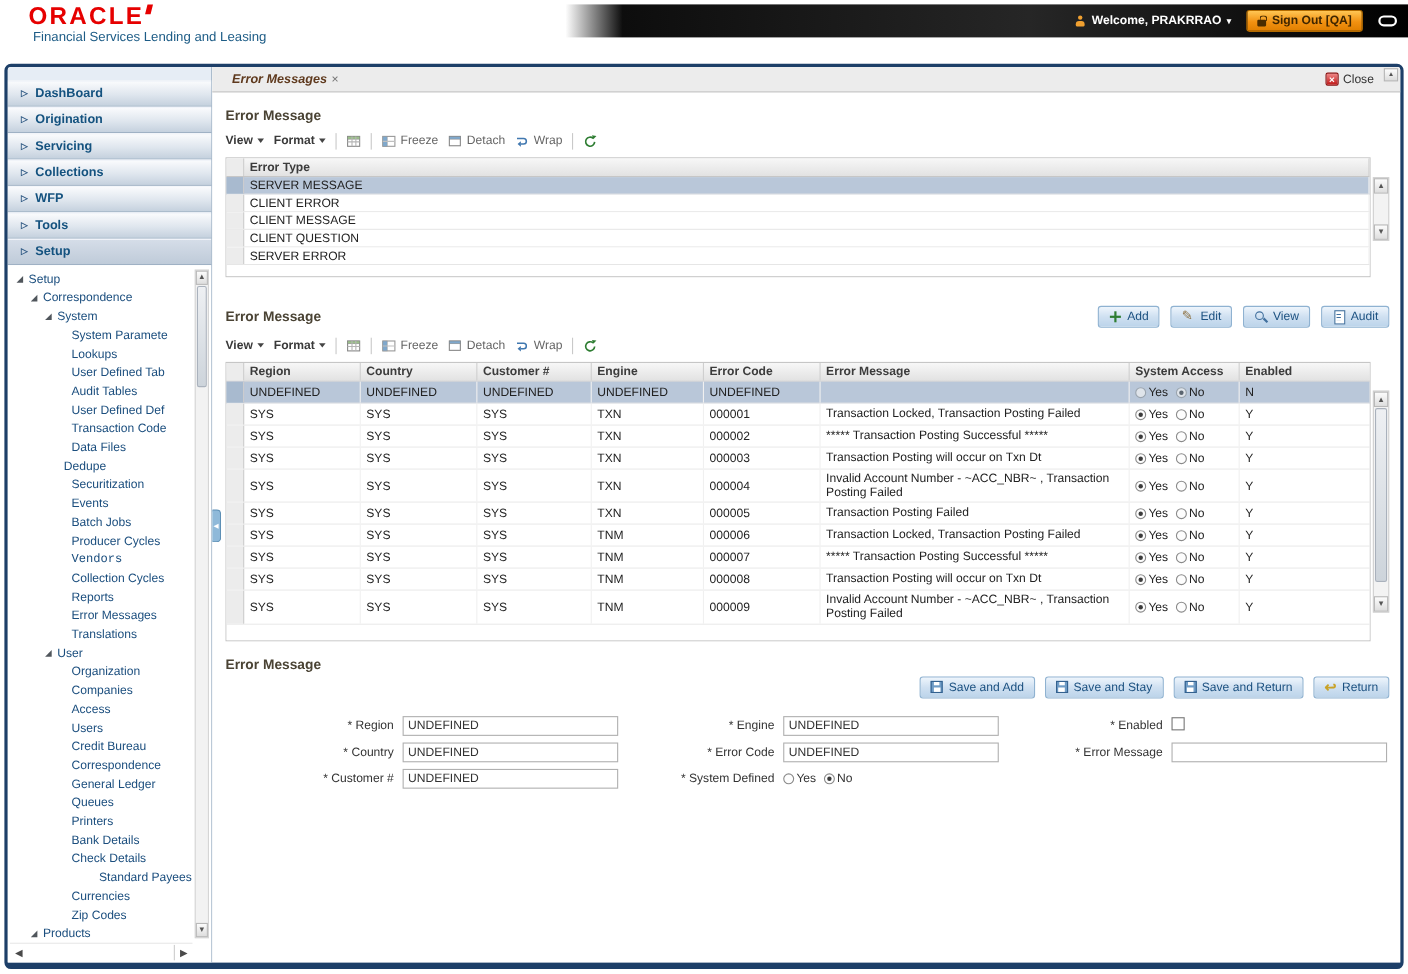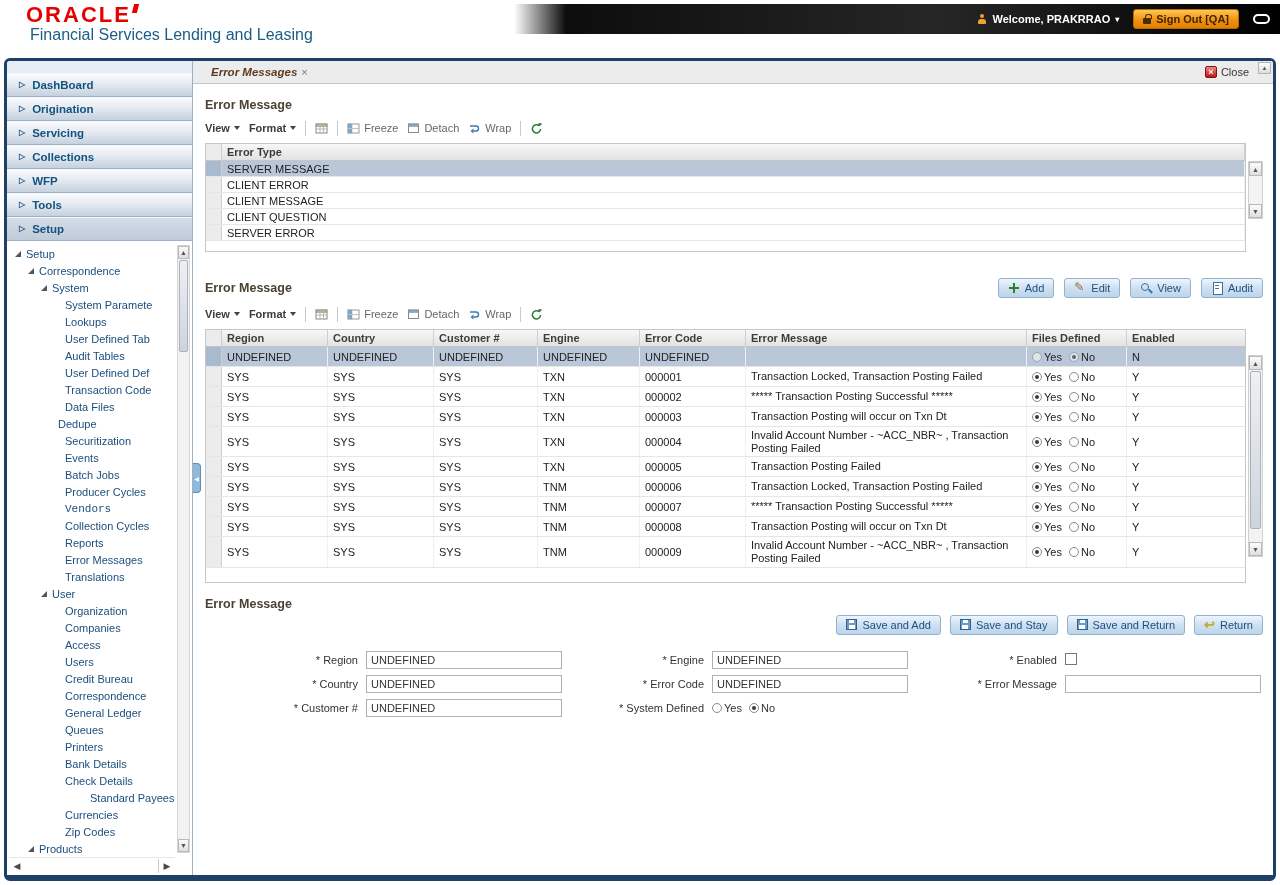--- a/index.html
+++ b/index.html
@@ -3,21 +3,21 @@
 <meta charset="utf-8">
 <style>
   *{box-sizing:border-box;margin:0;padding:0;}
   html,body{width:1280px;height:885px;overflow:hidden;background:#fff;
     font-family:"Liberation Sans",sans-serif;-webkit-font-smoothing:antialiased;}
 
   
   .top{position:relative;height:58px;background:#fff;}
   .brand{position:absolute;left:26px;top:2px;color:#e60000;font-size:22px;font-weight:bold;letter-spacing:2px;}
   .brand-mark{display:inline-block;width:5px;height:9px;background:#e60000;transform:skewX(-14deg);margin-left:2px;vertical-align:top;margin-top:2px;}
-  .tagline{position:absolute;left:30px;top:26px;color:#1d5c86;font-size:16px;}
+  .tagline{position:absolute;left:30px;top:26px;color:#1d5c86;font-size:12px;}
   .topbar{position:absolute;right:0;top:4px;height:30px;width:766px;
     background:linear-gradient(to right,rgba(10,10,10,0) 0,#0d0d0d 52px,#262626 55%,#000 100%);
     display:flex;align-items:center;justify-content:flex-end;gap:14px;padding-right:10px;}
   .welcome{display:flex;align-items:center;gap:5px;color:#fff;font-size:11px;font-weight:bold;cursor:pointer;}
   .person{width:11px;height:11px;position:relative;}
   .person::before{content:"";position:absolute;left:3.5px;top:0;width:4px;height:4px;border-radius:50%;background:#f0a030;}
   .person::after{content:"";position:absolute;left:1.5px;top:5px;width:8px;height:5px;border-radius:3px 3px 1px 1px;background:#f0a030;}
   .wcaret{color:#fff;font-size:8px;}
   .signout{display:flex;align-items:center;gap:5px;background:linear-gradient(#ffc654,#f29111 55%,#e07f00);
     border:1px solid #b36b00;border-radius:3px;color:#3f2600;font-size:11px;font-weight:bold;
@@ -588,21 +588,21 @@
       <div class="tblwrap">
         <div class="tbl">
           <div class="thead">
             <div class="gutter"></div>
             <div class="th w-region">Region</div>
             <div class="th w-country">Country</div>
             <div class="th w-cust">Customer #</div>
             <div class="th w-eng">Engine</div>
             <div class="th w-code">Error Code</div>
             <div class="th w-msg">Error Message</div>
-            <div class="th w-sd">Files Defined</div>
+            <div class="th w-sd">System Access</div>
             <div class="th w-en" style="border-right:none">Enabled</div>
           </div>
 
             <div class="trow t2row selected">
               <div class="gutter"></div>
               <div class="td w-region">UNDEFINED</div>
               <div class="td w-country">UNDEFINED</div>
               <div class="td w-cust">UNDEFINED</div>
               <div class="td w-eng">UNDEFINED</div>
               <div class="td w-code">UNDEFINED</div>

